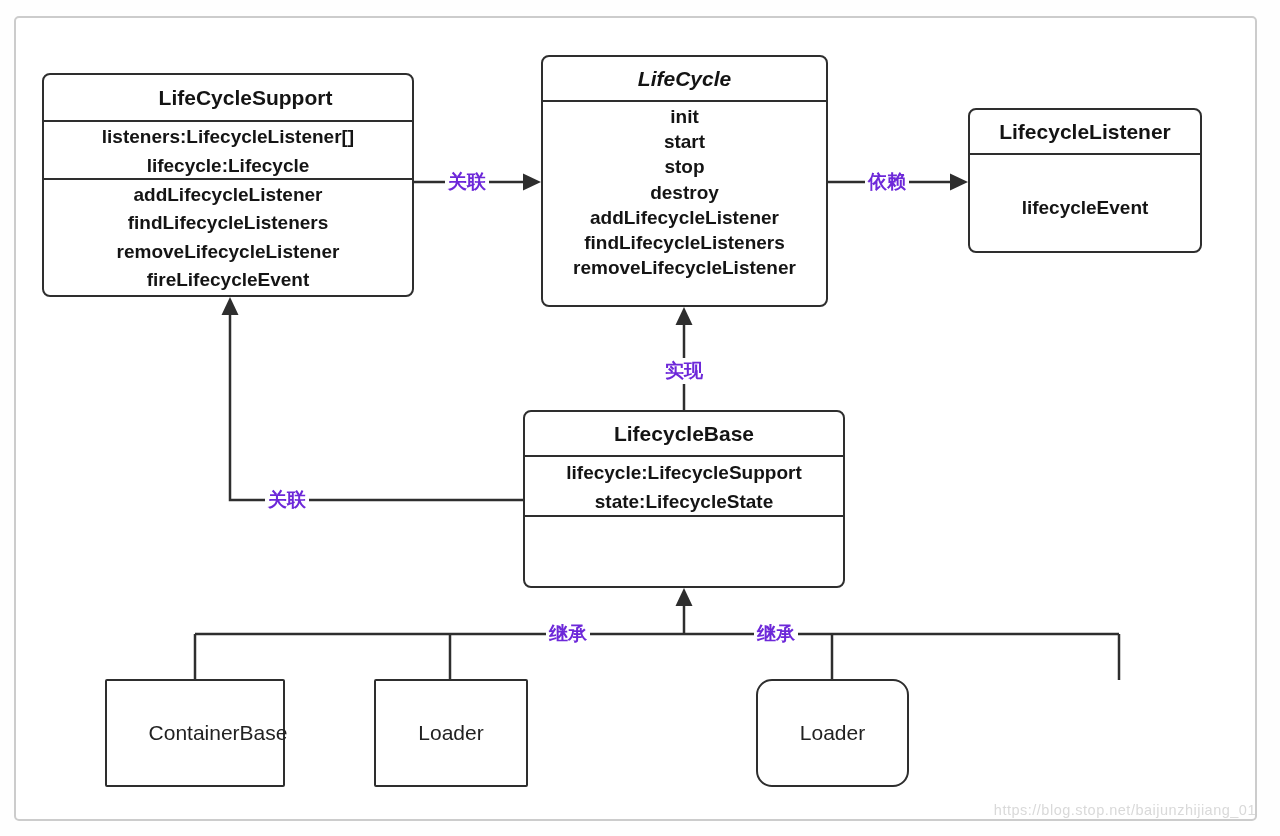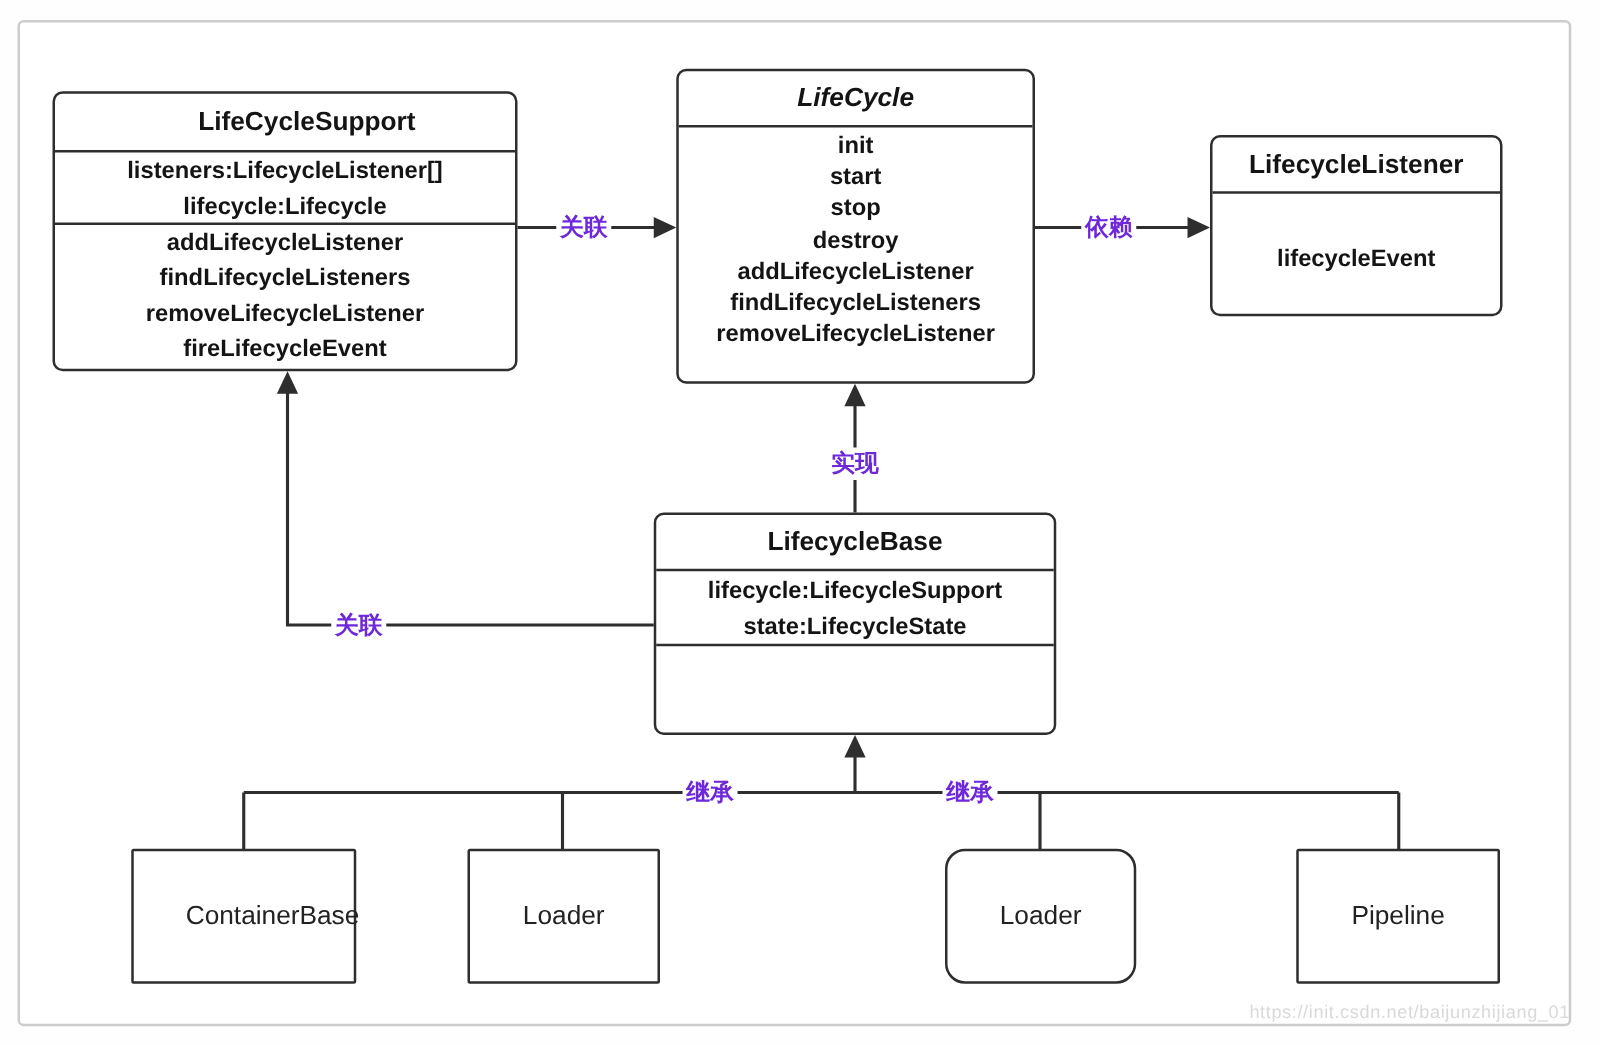--- a/index.html
+++ b/index.html
@@ -190,26 +190,23 @@
 
   <div class="leaf-box" id="box-containerbase">
     <span>ContainerBase</span>
   </div>
   <div class="leaf-box" id="box-manager">
     <span>Loader</span>
   </div>
   <div class="leaf-box" id="box-loader">
     <span>Loader</span>
   </div>
-  <div class="leaf-box" id="box-pipeline">
-    <span>Pipeline</span>
-  </div>
 
   <div class="rel-label" id="lbl-assoc1">关联</div>
   <div class="rel-label" id="lbl-dep">依赖</div>
   <div class="rel-label" id="lbl-realize">实现</div>
   <div class="rel-label" id="lbl-assoc2">关联</div>
   <div class="rel-label" id="lbl-inh-l">继承</div>
   <div class="rel-label" id="lbl-inh-r">继承</div>
 
-  <div class="watermark">https://init.csdn.net/baijunzhijiang_01</div>
+  <div class="watermark">https://blog.stop.net/baijunzhijiang_01</div>
 
 </div>
 
 </body></html>

